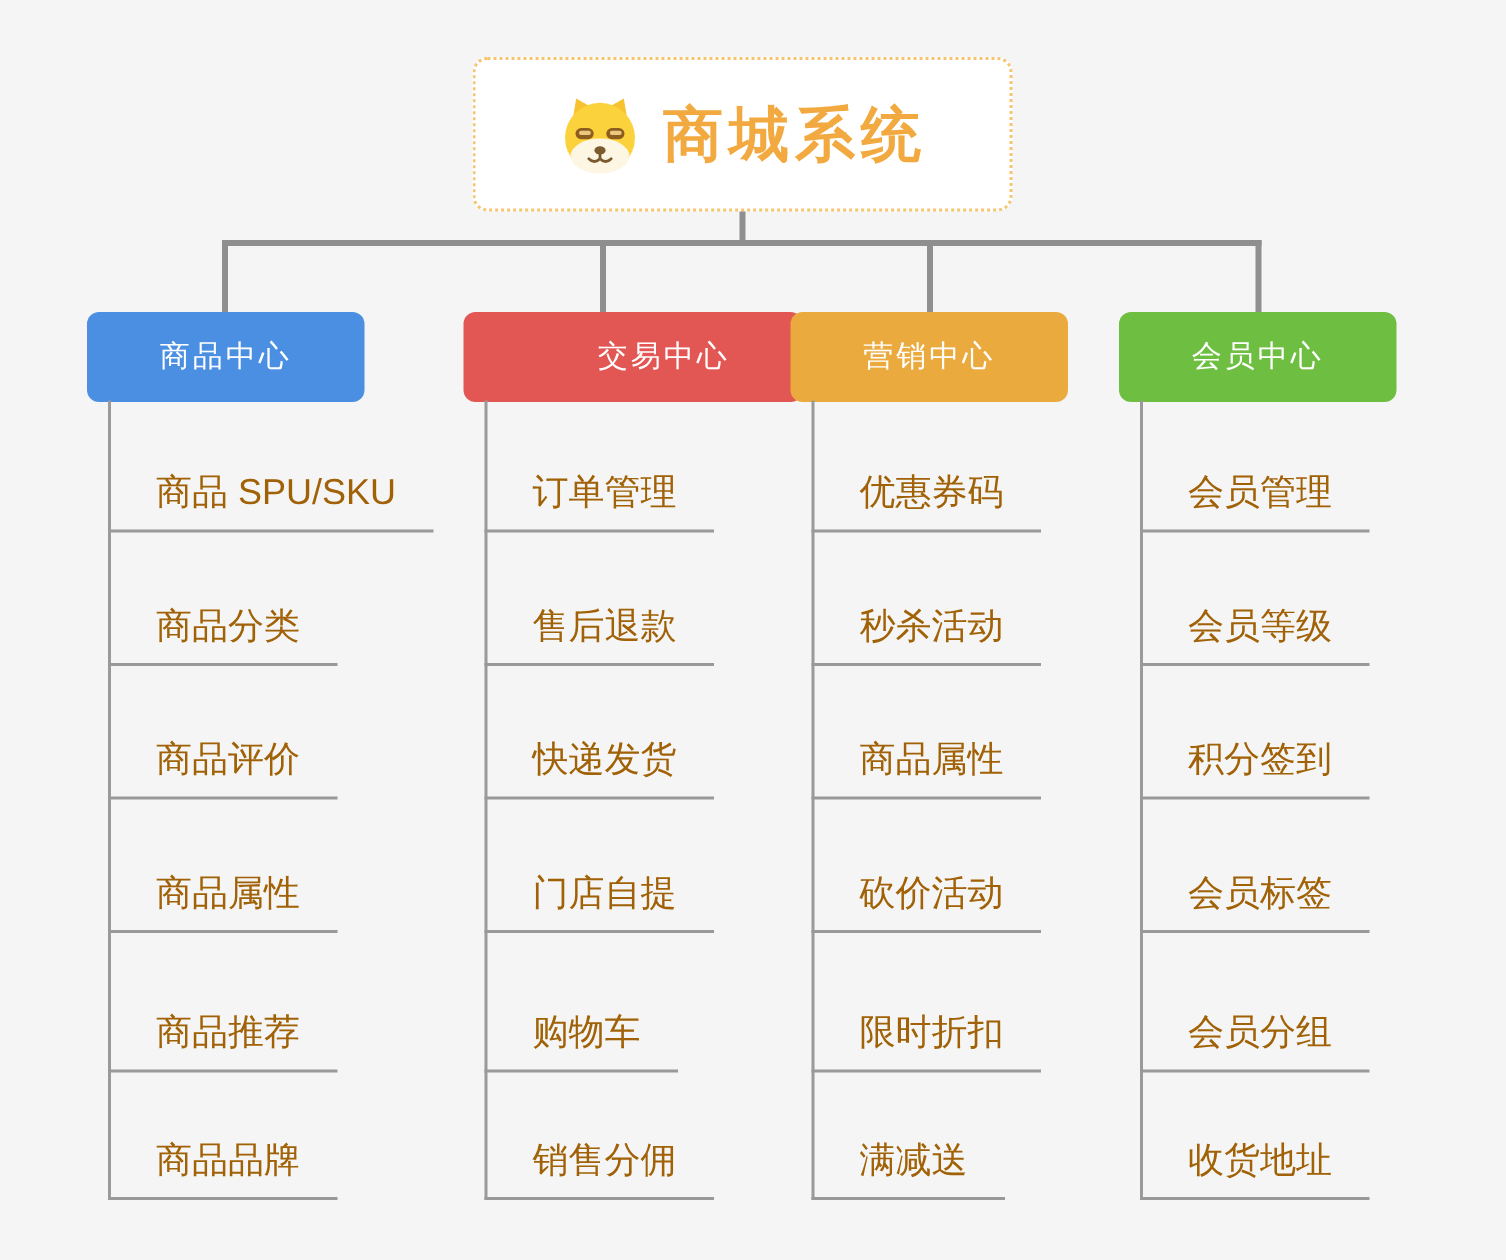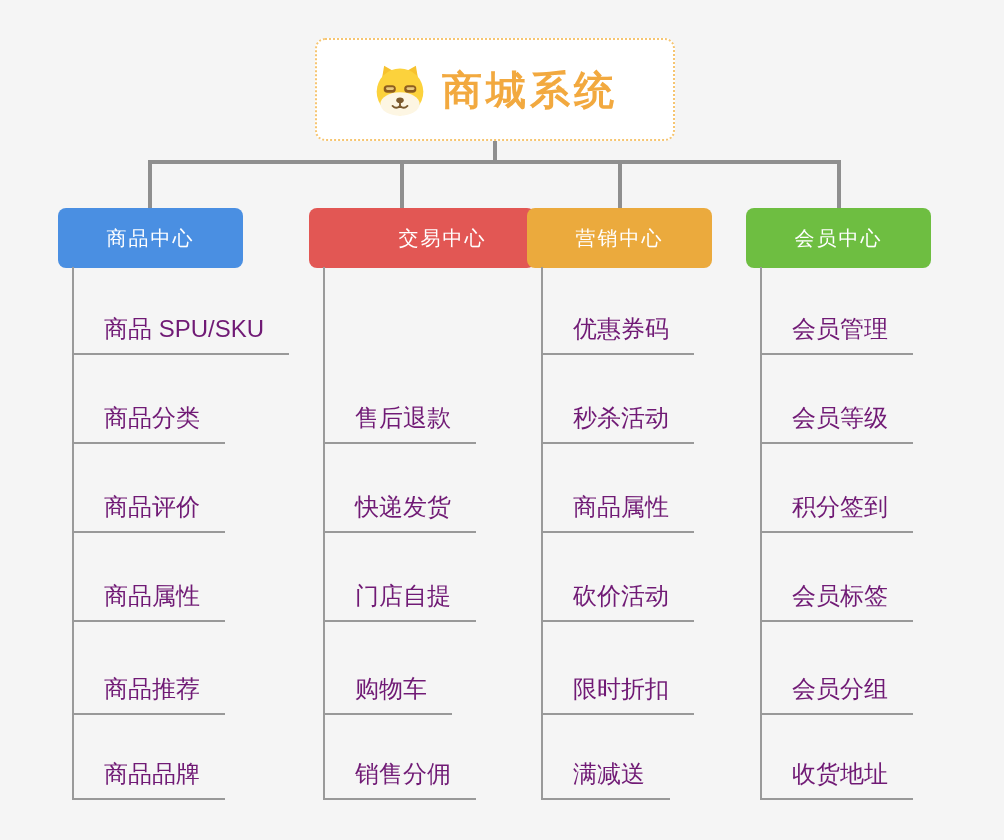--- a/index.html
+++ b/index.html
@@ -82,21 +82,21 @@
   .sp-1 { left: 323px; }
   .sp-2 { left: 541px; }
   .sp-3 { left: 760px; }
 
   
   .leaf {
     position: absolute;
     padding: 0 25px 7px 32px;
     font-size: 24px;
     line-height: 34px;
-    color: #701a75;
+    color: #a16207;
     border-bottom: 2px solid #999999;
     white-space: nowrap;
   }
   .lc-0 { left: 72px; }
   .lc-1 { left: 323px; }
   .lc-2 { left: 541px; }
   .lc-3 { left: 760px; }
   .lr-0 { top: 312px; }
   .lr-1 { top: 401px; }
   .lr-2 { top: 490px; }
@@ -151,20 +151,21 @@
   <div class="spine sp-2"></div>
   <div class="spine sp-3"></div>
 
   <div class="leaf lc-0 lr-0">商品 SPU/SKU</div>
   <div class="leaf lc-0 lr-1">商品分类</div>
   <div class="leaf lc-0 lr-2">商品评价</div>
   <div class="leaf lc-0 lr-3">商品属性</div>
   <div class="leaf lc-0 lr-4">商品推荐</div>
   <div class="leaf lc-0 lr-5">商品品牌</div>
 
+  <div class="leaf lc-1 lr-0">订单管理</div>
   <div class="leaf lc-1 lr-1">售后退款</div>
   <div class="leaf lc-1 lr-2">快递发货</div>
   <div class="leaf lc-1 lr-3">门店自提</div>
   <div class="leaf lc-1 lr-4">购物车</div>
   <div class="leaf lc-1 lr-5">销售分佣</div>
 
   <div class="leaf lc-2 lr-0">优惠券码</div>
   <div class="leaf lc-2 lr-1">秒杀活动</div>
   <div class="leaf lc-2 lr-2">商品属性</div>
   <div class="leaf lc-2 lr-3">砍价活动</div>

